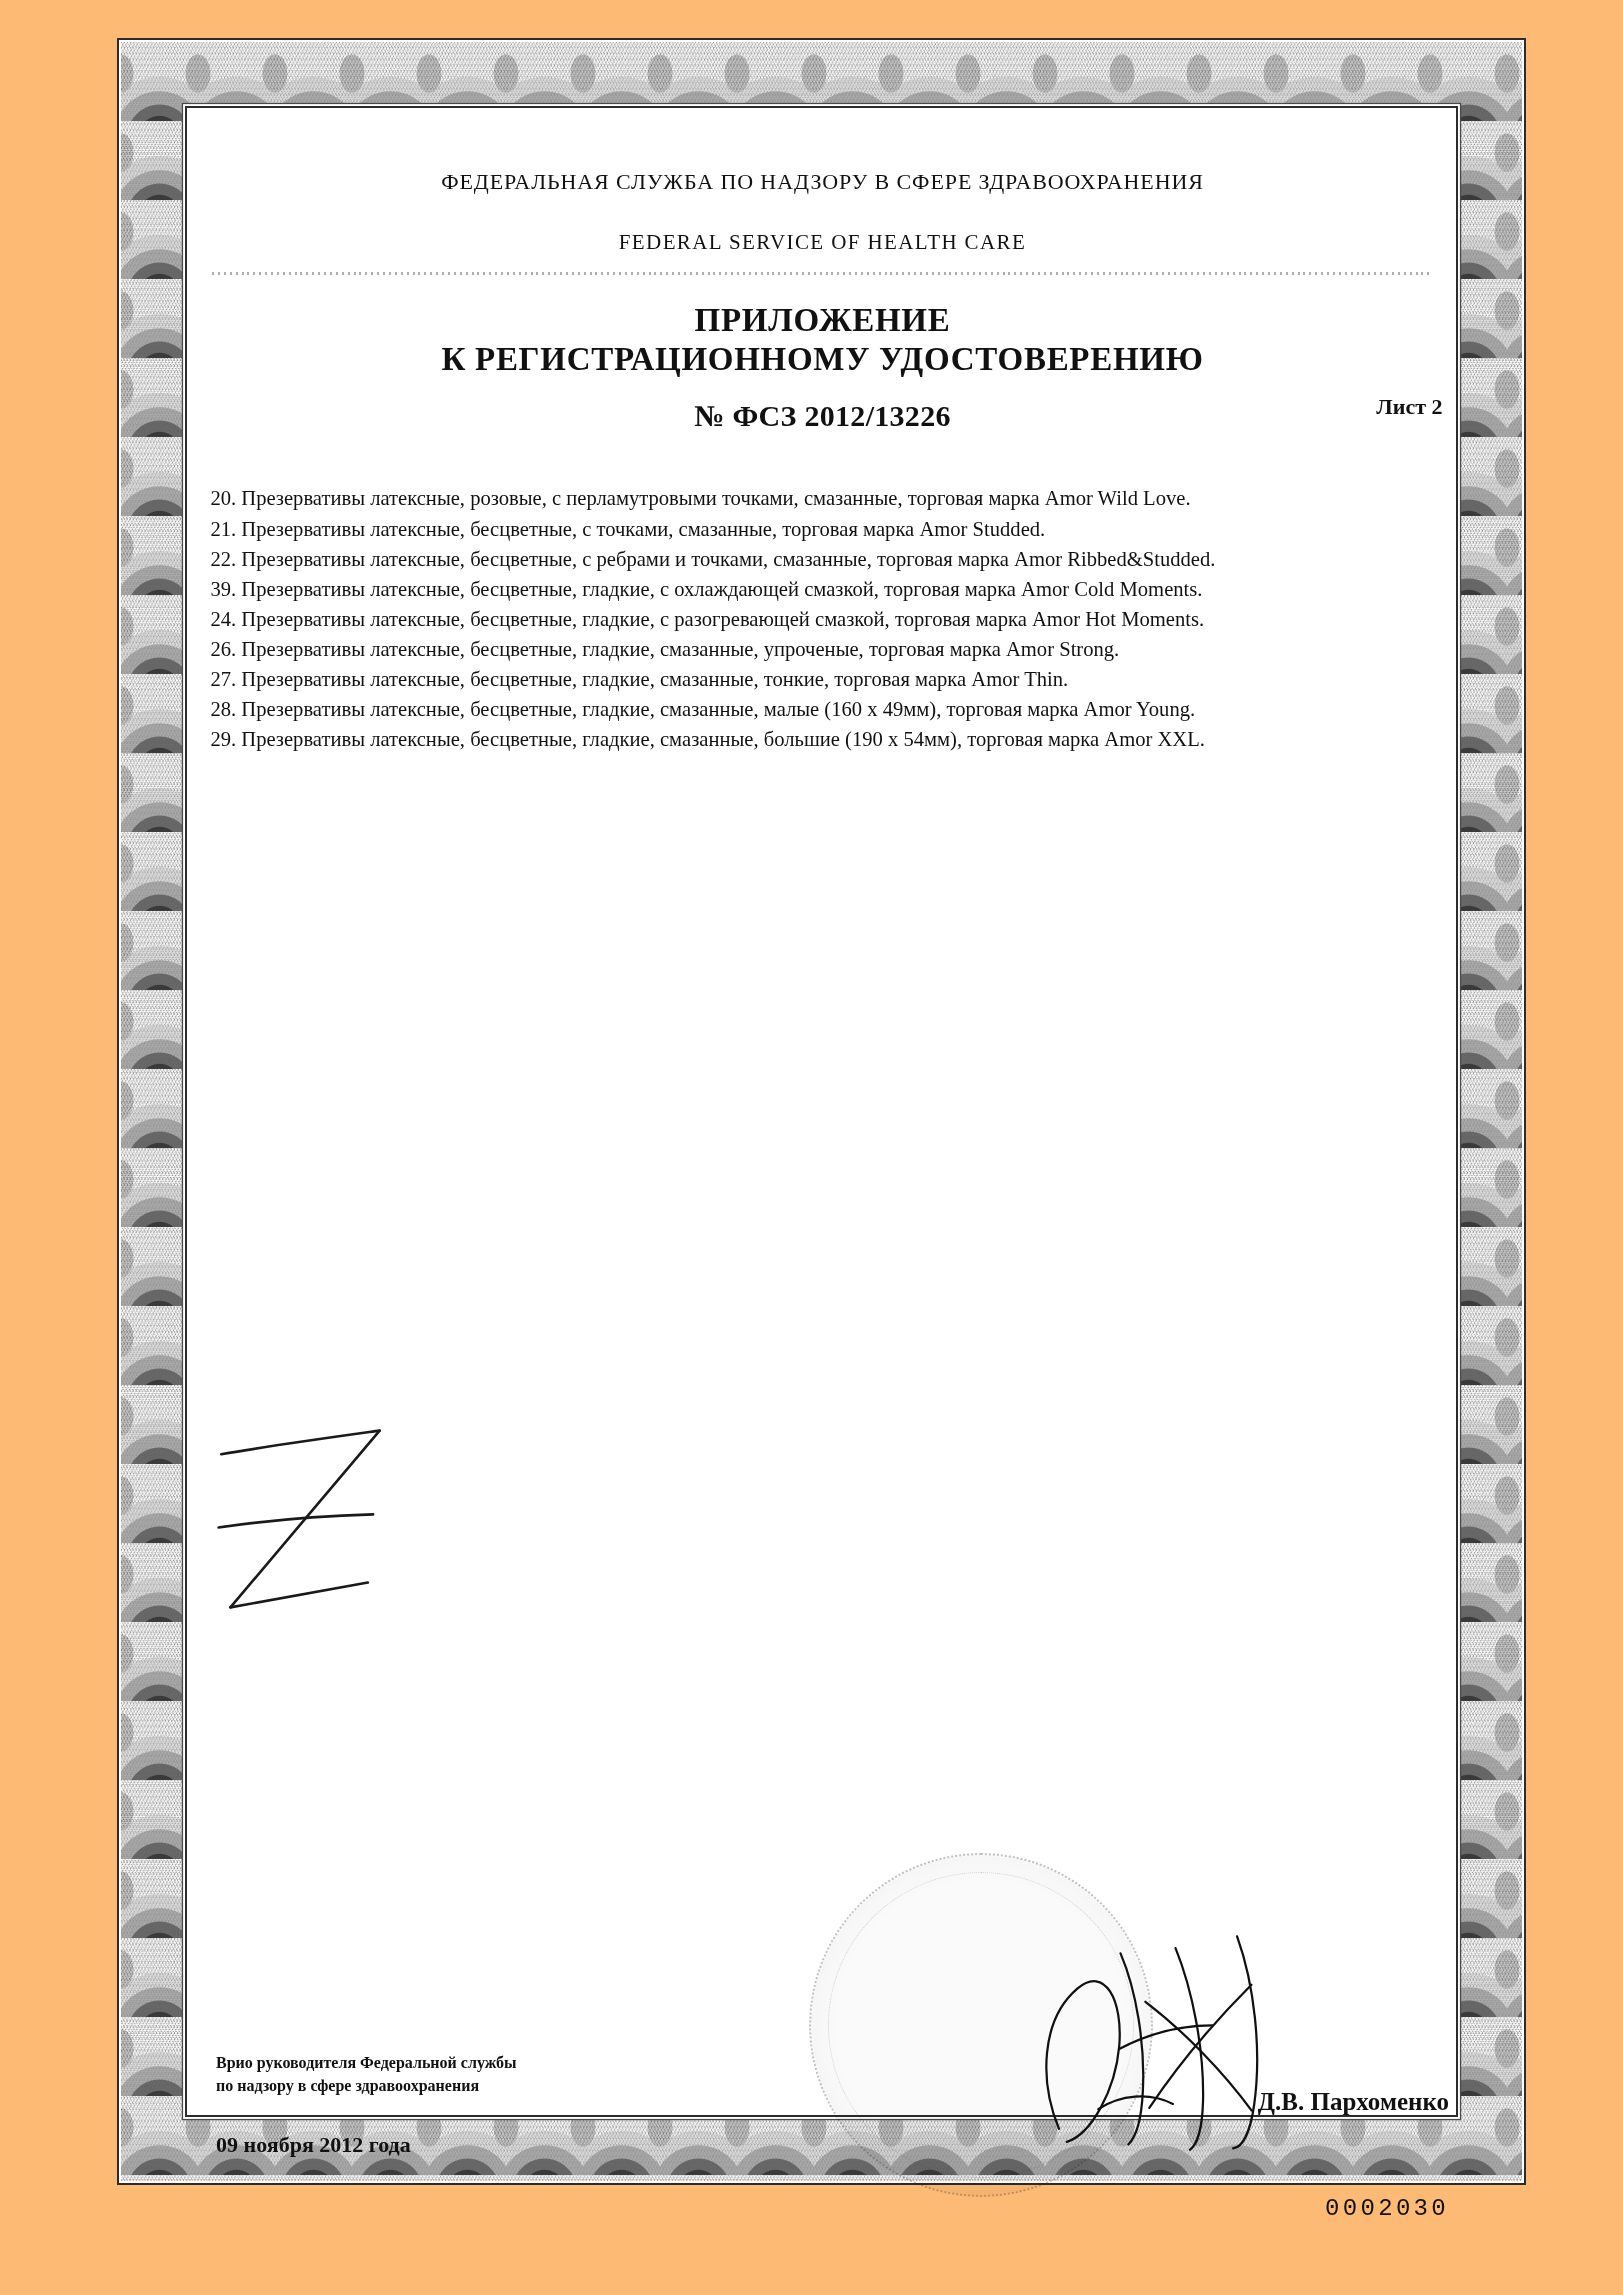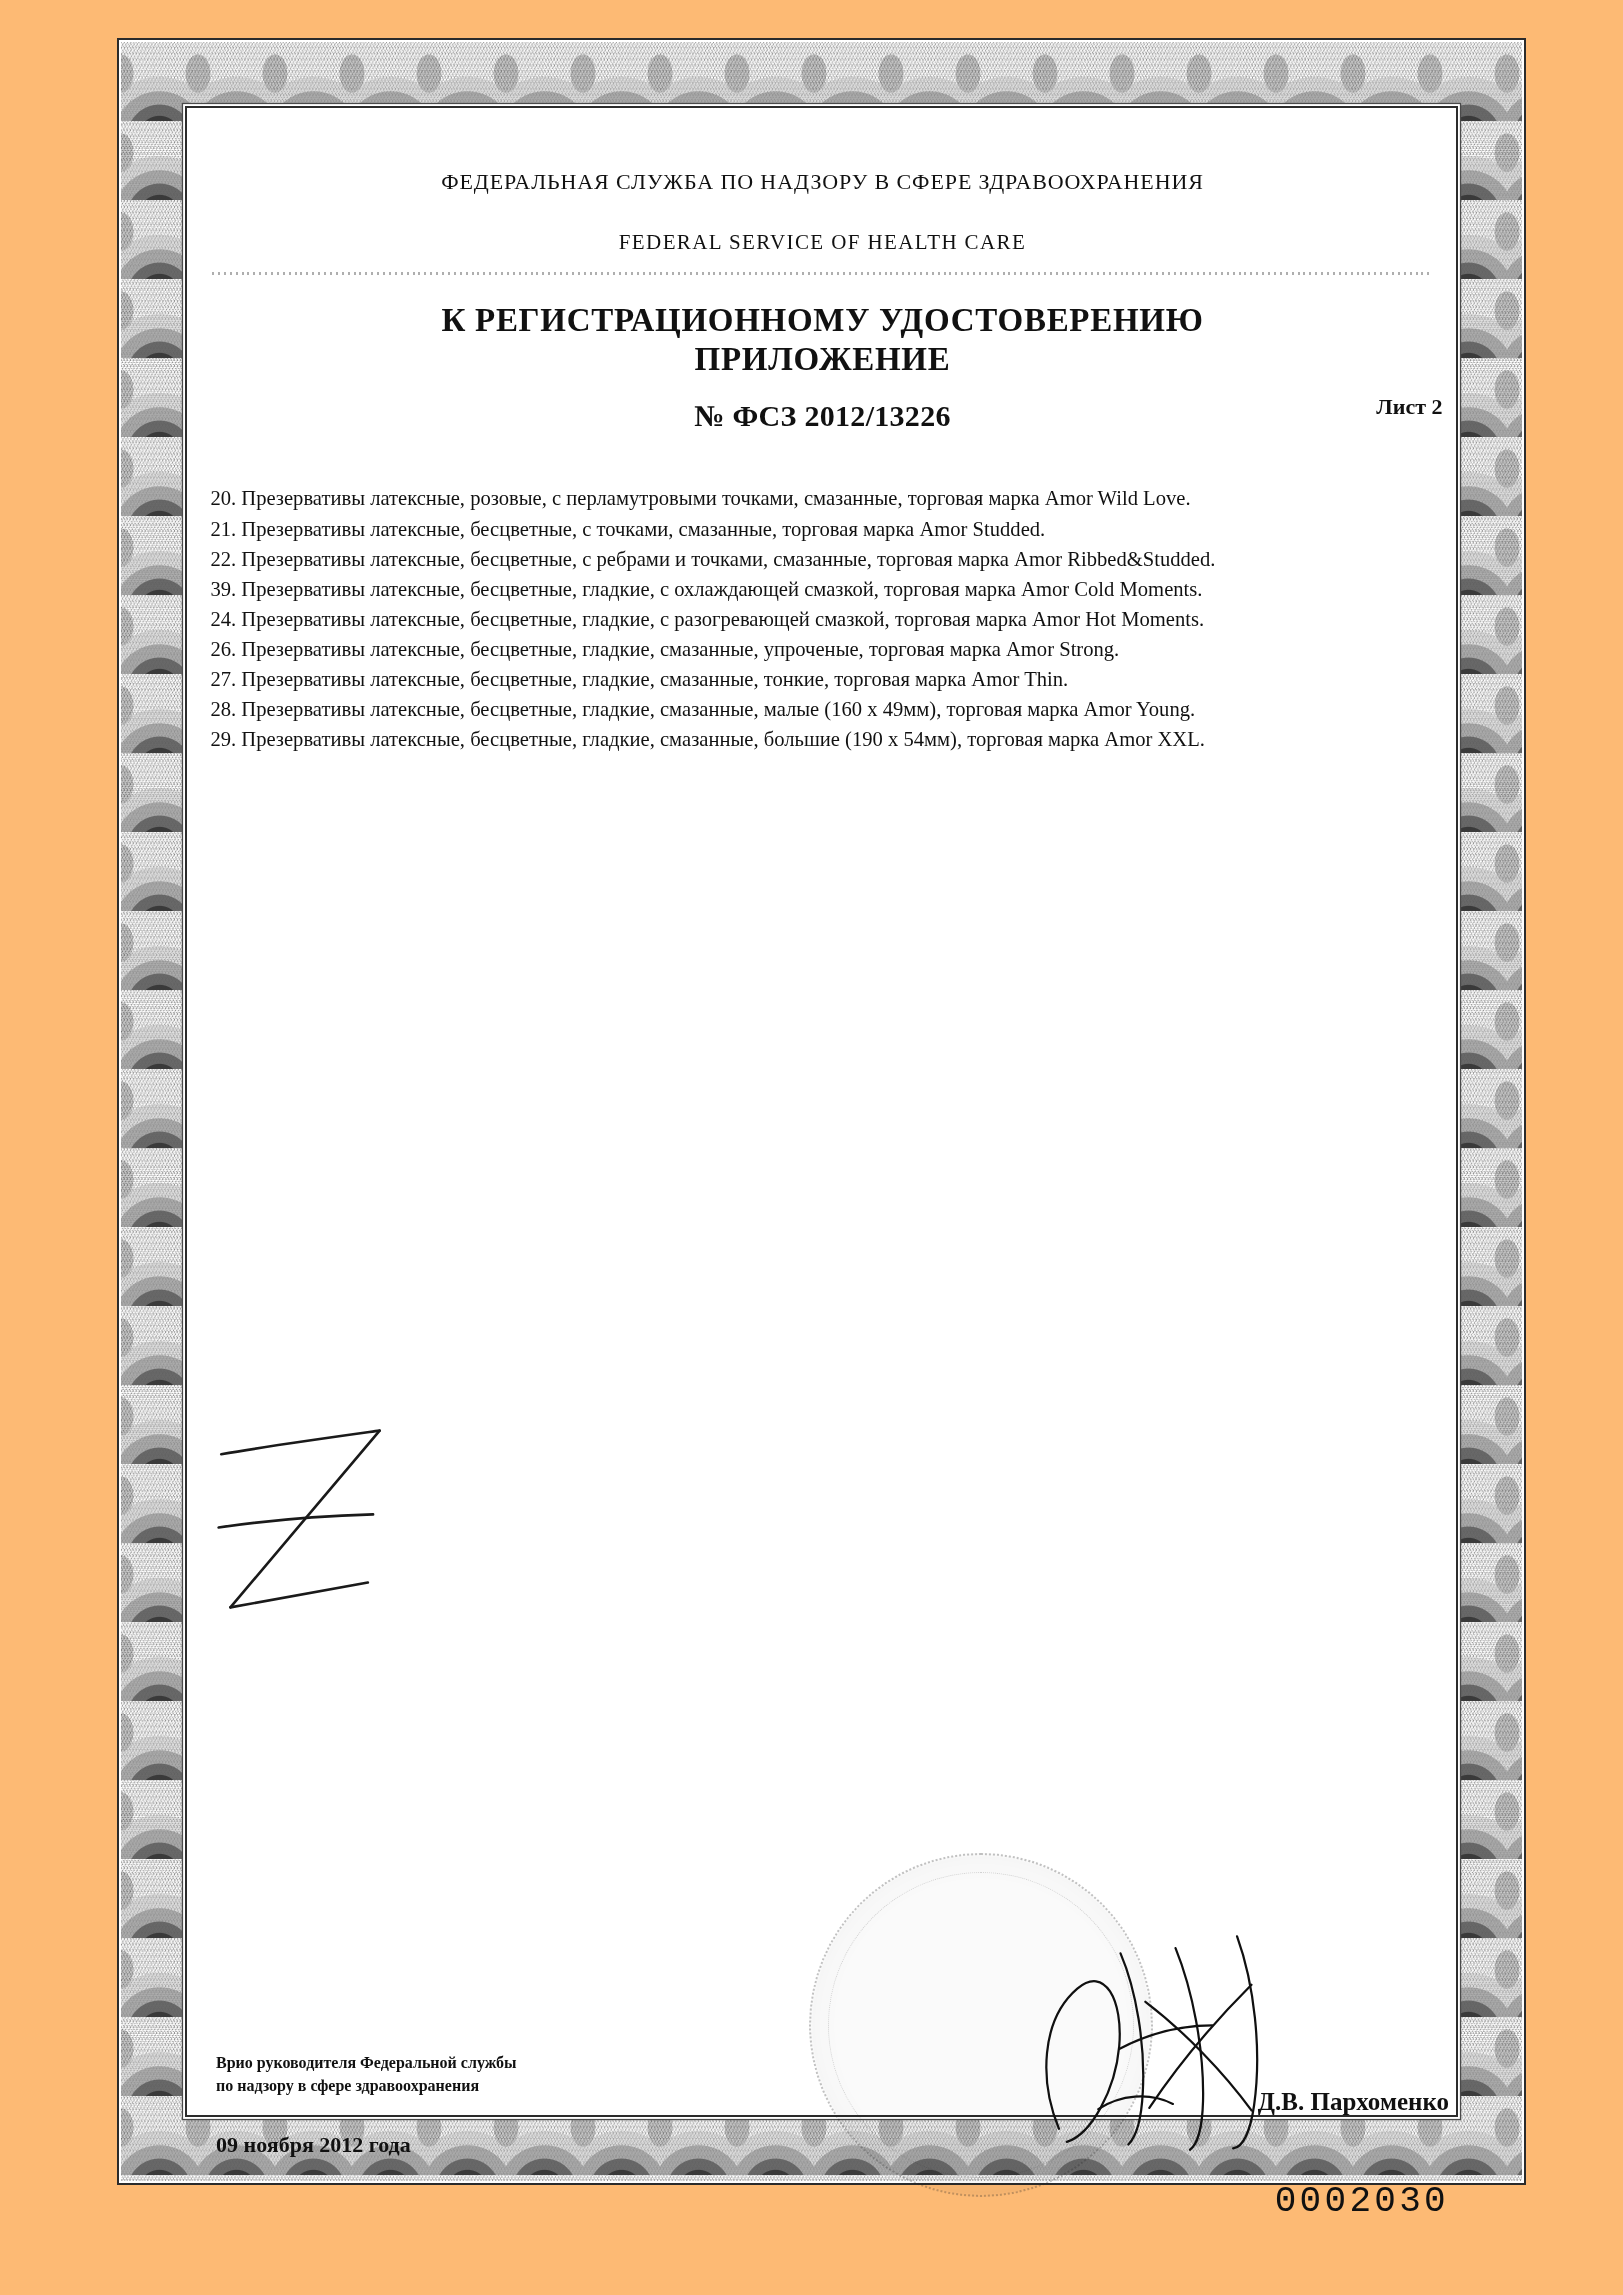--- a/index.html
+++ b/index.html
@@ -114,21 +114,21 @@
   .sig-name{
     position:absolute;right:0;top:37px;
     font-weight:bold;font-size:25px;white-space:nowrap;text-align:right;
   }
   .sig-date{
     font-weight:bold;font-size:22px;margin-top:35px;
   }
   .serial{
     position:absolute;right:0;bottom:-64px;
     font-family:"Liberation Mono","DejaVu Sans Mono",monospace;
-    font-size:36px;letter-spacing:3.3px;
+    font-size:24px;letter-spacing:3.3px;
   }
 
   
   #seal{
     position:absolute;left:809px;bottom:98px;
     width:340px;height:340px;border-radius:50%;
     border:2px dotted rgba(40,40,40,.42);
     background:
       radial-gradient(circle, rgba(0,0,0,.030) 0 58%, rgba(0,0,0,.055) 70%, rgba(0,0,0,0) 72%);
     opacity:.65;
@@ -151,22 +151,22 @@
     <div id="border-inner-mask"></div>
   </div>
 
   <div id="content">
 
     <div class="hdr-ru">ФЕДЕРАЛЬНАЯ СЛУЖБА ПО НАДЗОРУ В СФЕРЕ ЗДРАВООХРАНЕНИЯ</div>
     <div class="hdr-en">FEDERAL SERVICE OF HEALTH CARE</div>
     <div class="hdr-rule"></div>
 
     <div class="title-wrap">
+      <div class="t-big">ПРИЛОЖЕНИЕ</div>
       <div class="t-big line2">К РЕГИСТРАЦИОННОМУ УДОСТОВЕРЕНИЮ</div>
-      <div class="t-big">ПРИЛОЖЕНИЕ</div>
       <div class="t-num">№ ФСЗ 2012/13226</div>
       <div class="sheet-no">Лист 2</div>
     </div>
 
     <div id="items">
       <div class="item">20. Презервативы латексные, розовые, с перламутровыми точками, смазанные, торговая марка Amor Wild Love.</div>
       <div class="item">21. Презервативы латексные, бесцветные, с точками, смазанные, торговая марка Amor Studded.</div>
       <div class="item">22. Презервативы латексные, бесцветные, с ребрами и точками, смазанные, торговая марка Amor Ribbed&amp;Studded.</div>
       <div class="item">39. Презервативы латексные, бесцветные, гладкие, с охлаждающей смазкой, торговая марка Amor Cold Moments.</div>
       <div class="item">24. Презервативы латексные, бесцветные, гладкие, с разогревающей смазкой, торговая марка Amor Hot Moments.</div>

